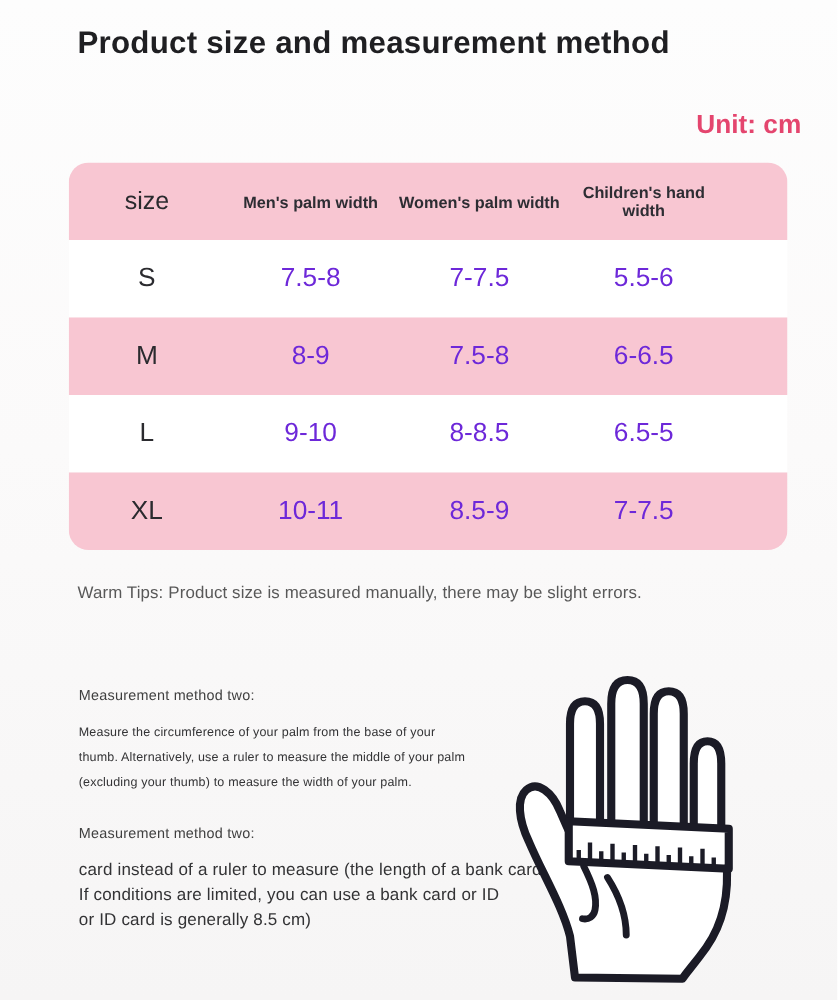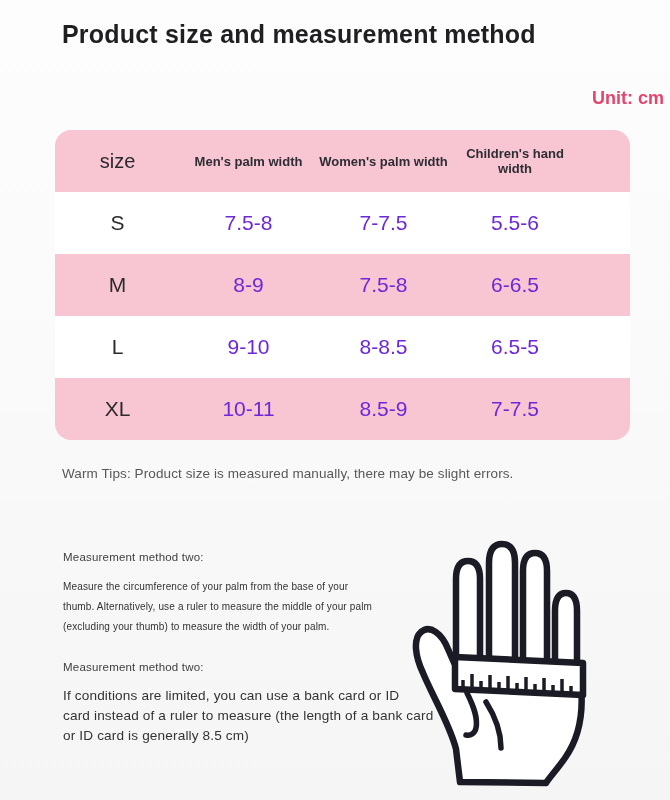--- a/index.html
+++ b/index.html
@@ -9,22 +9,22 @@
     background:linear-gradient(180deg,#fdfdfd 0%,#fbfafa 45%,#f6f5f5 100%);
     font-family:"Liberation Sans","DejaVu Sans",sans-serif;
     overflow:hidden;
     color:#27272b;
   }
   .page-title{
     position:absolute;left:62px;top:20px;
     font-size:25px;font-weight:600;color:#1f1f22;letter-spacing:.2px;
   }
   .unit-label{
-    position:absolute;right:6px;top:88px;
-    font-size:18px;font-weight:700;color:#e4456e;
+    position:absolute;right:29px;top:88px;
+    font-size:21px;font-weight:700;color:#e4456e;
   }
   .size-table{
     position:absolute;left:55px;top:130px;width:575px;height:310px;
     border-radius:16px;overflow:hidden;
   }
   .t-row{
     display:grid;
     grid-template-columns:125px 137px 133px 130px;
     padding-right:80px;
     height:62px;align-items:center;
@@ -102,22 +102,22 @@
 
   <div class="method-heading mh-1">Measurement method two:</div>
   <div class="method-text mt-1">
     <div>Measure the circumference of your palm from the base of your</div>
     <div>thumb. Alternatively, use a ruler to measure the middle of your palm</div>
     <div>(excluding your thumb) to measure the width of your palm.</div>
   </div>
 
   <div class="method-heading mh-2">Measurement method two:</div>
   <div class="method-text mt-2">
+    <div>card instead of a ruler to measure (the length of a bank card</div>
     <div>If conditions are limited, you can use a bank card or ID</div>
-    <div>card instead of a ruler to measure (the length of a bank card</div>
     <div>or ID card is generally 8.5 cm)</div>
   </div>
 
   <div class="hand-illustration">
     <svg width="240" height="260" viewBox="0 0 240 260" fill="none" xmlns="http://www.w3.org/2000/svg">
       <g stroke="#1b1b26" stroke-width="6.5" stroke-linecap="round" stroke-linejoin="round">
 
         <path d="M 51 152 L 51 44 Q 51 26 63 26 Q 75 26 75 44 L 75 152" fill="#ffffff"></path>
         <path d="M 84 152 L 84 28 Q 84 9 97 9 Q 110 9 110 28 L 110 152" fill="#ffffff"></path>
         <path d="M 118 152 L 118 36 Q 118 18 130 18 Q 142 18 142 36 L 142 152" fill="#ffffff"></path>

